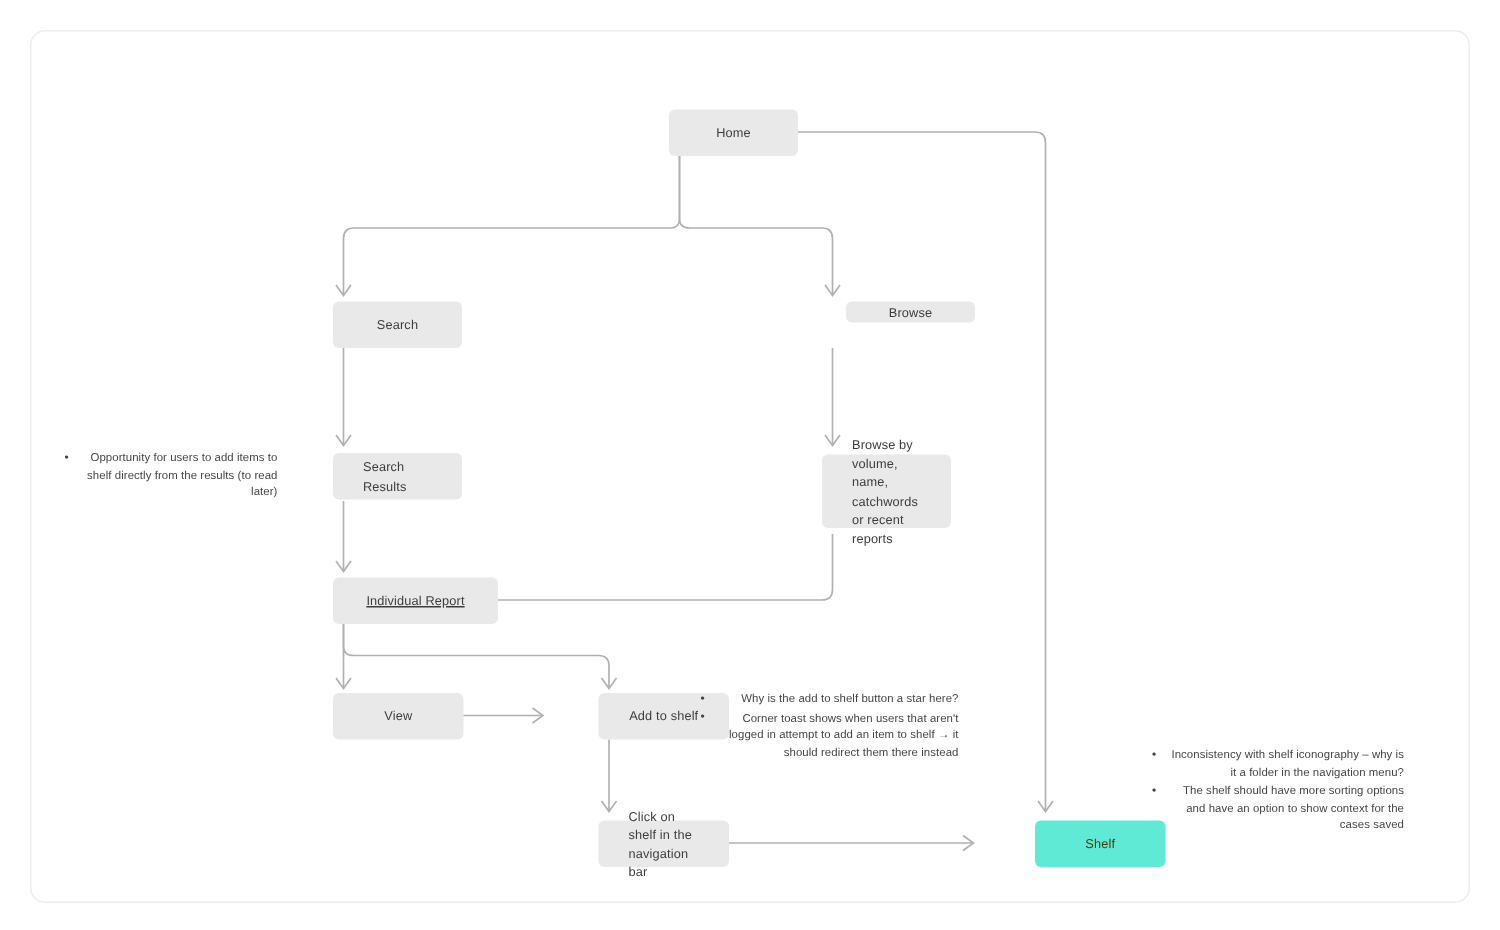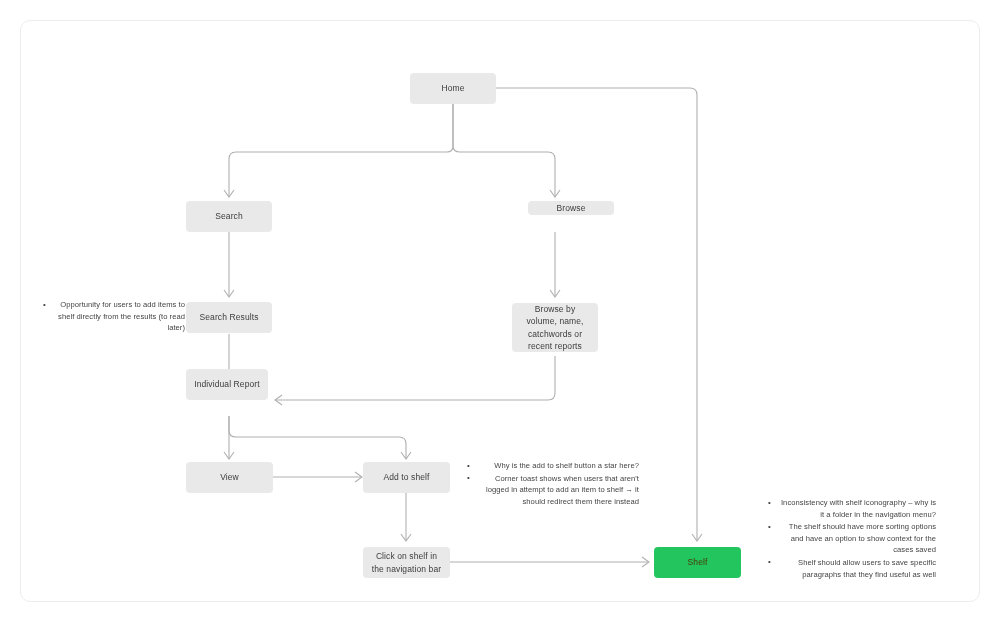--- a/index.html
+++ b/index.html
@@ -25,27 +25,27 @@
   .node {
     position: absolute;
     background: #e9e9e9;
     border-radius: 4px;
     color: #3c3c3c;
     font-size: 8.5px;
     line-height: 12.5px;
     display: flex;
     align-items: center;
     justify-content: center;
-    text-align: center;
     box-sizing: border-box;
-    padding: 2px 8px;
+    padding: 2px 20px;
     letter-spacing: 0.1px;
+    margin-left: 36px;
   }
   .node.accent {
-    background: #22c55e;
+    background: #5eead4;
     color: #4a3c05;
   }
   .note {
     position: absolute;
     font-size: 7.6px;
     line-height: 11.6px;
     color: #444444;
     letter-spacing: 0.05px;
   }
   .note ul {
@@ -133,21 +133,21 @@
 </div>
 
 <div class="node" style="left:186px; top:302px; width:86px; height:31px;">
   <span>Search Results</span>
 </div>
 
 <div class="node" style="left:512px; top:303px; width:86px; height:49px;">
   <span>Browse by volume, name, catchwords or recent reports</span>
 </div>
 
-<div class="node" style="left:186px; top:369px; width:82px; height:31px;">
+<div class="node" style="left:186px; top:385px; width:110px; height:31px;text-decoration:underline;">
   <span>Individual Report</span>
 </div>
 
 <div class="node" style="left:186px; top:462px; width:87px; height:31px;">
   <span>View</span>
 </div>
 
 <div class="node" style="left:363px; top:462px; width:87px; height:31px;">
   <span>Add to shelf</span>
 </div>
@@ -170,15 +170,14 @@
   <ul>
     <li>Why is the add to shelf button a star here?</li>
     <li>Corner toast shows when users that aren't logged in attempt to add an item to shelf → it should redirect them there instead</li>
   </ul>
 </div>
 
 <div class="note" style="left:768px; top:497px; width:168px;">
   <ul>
     <li>Inconsistency with shelf iconography – why is it a folder in the navigation menu?</li>
     <li>The shelf should have more sorting options and have an option to show context for the cases saved</li>
-    <li>Shelf should allow users to save specific paragraphs that they find useful as well</li>
   </ul>
 </div>
 
 </body></html>

